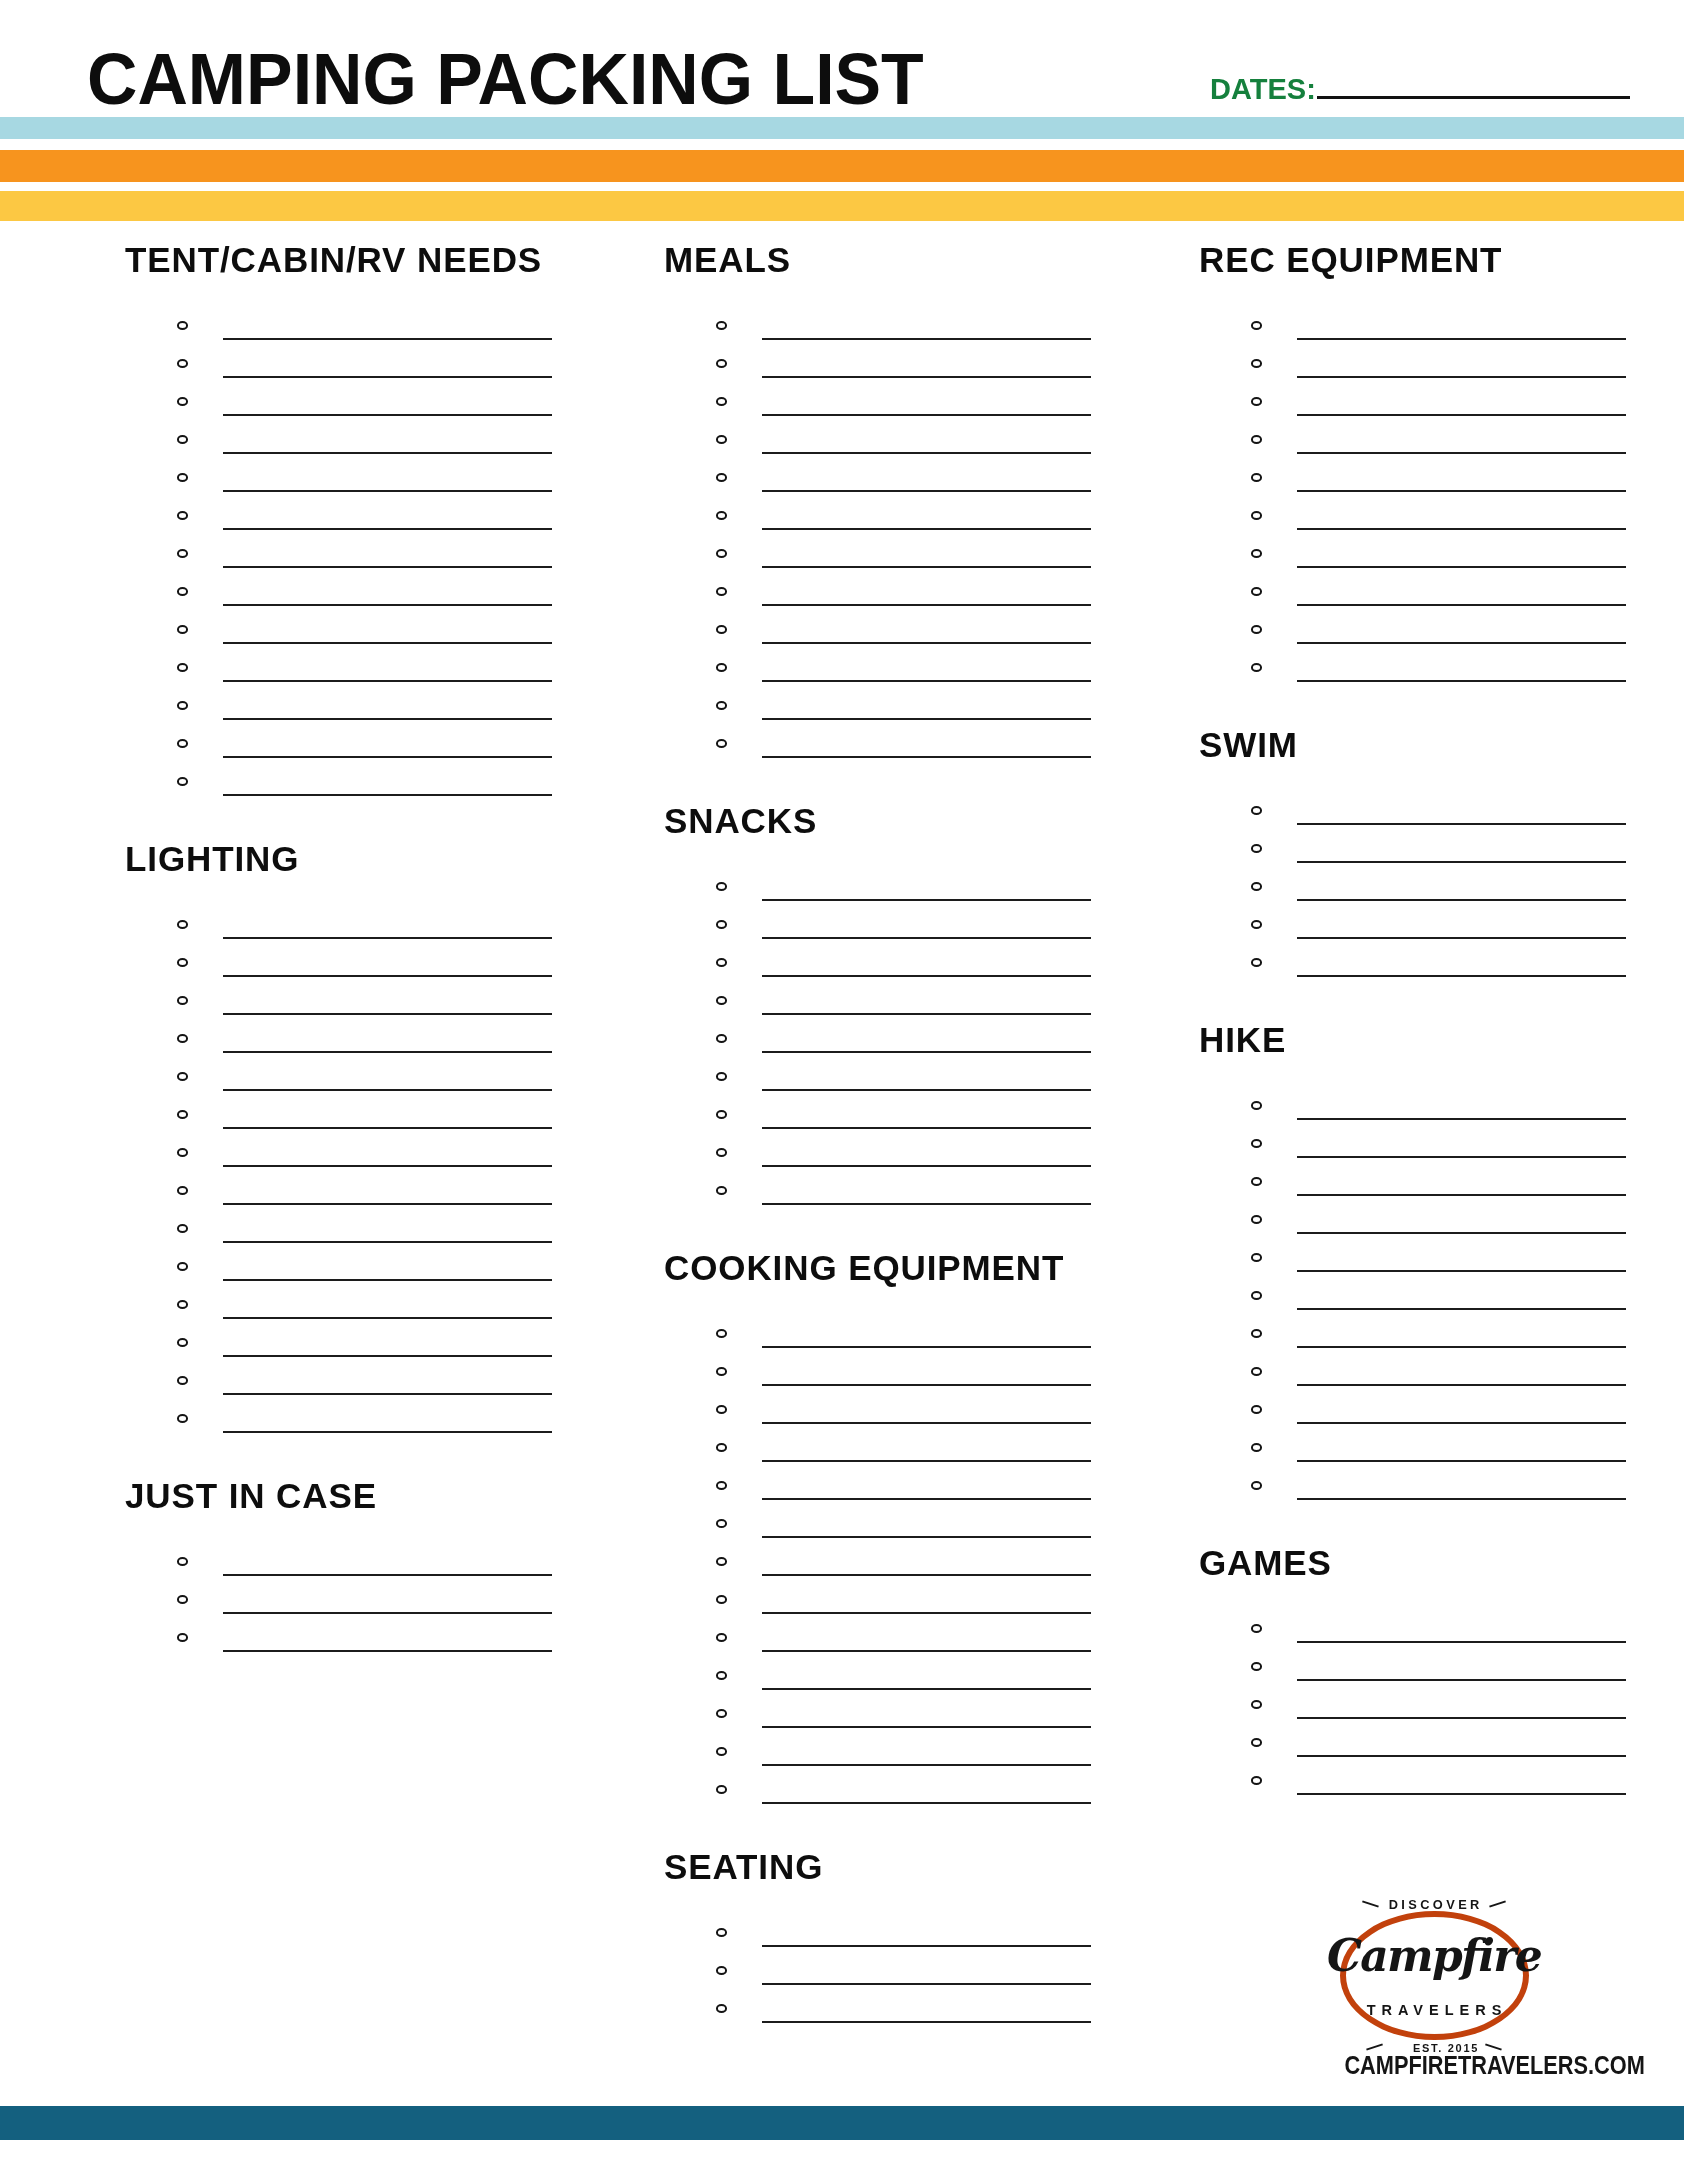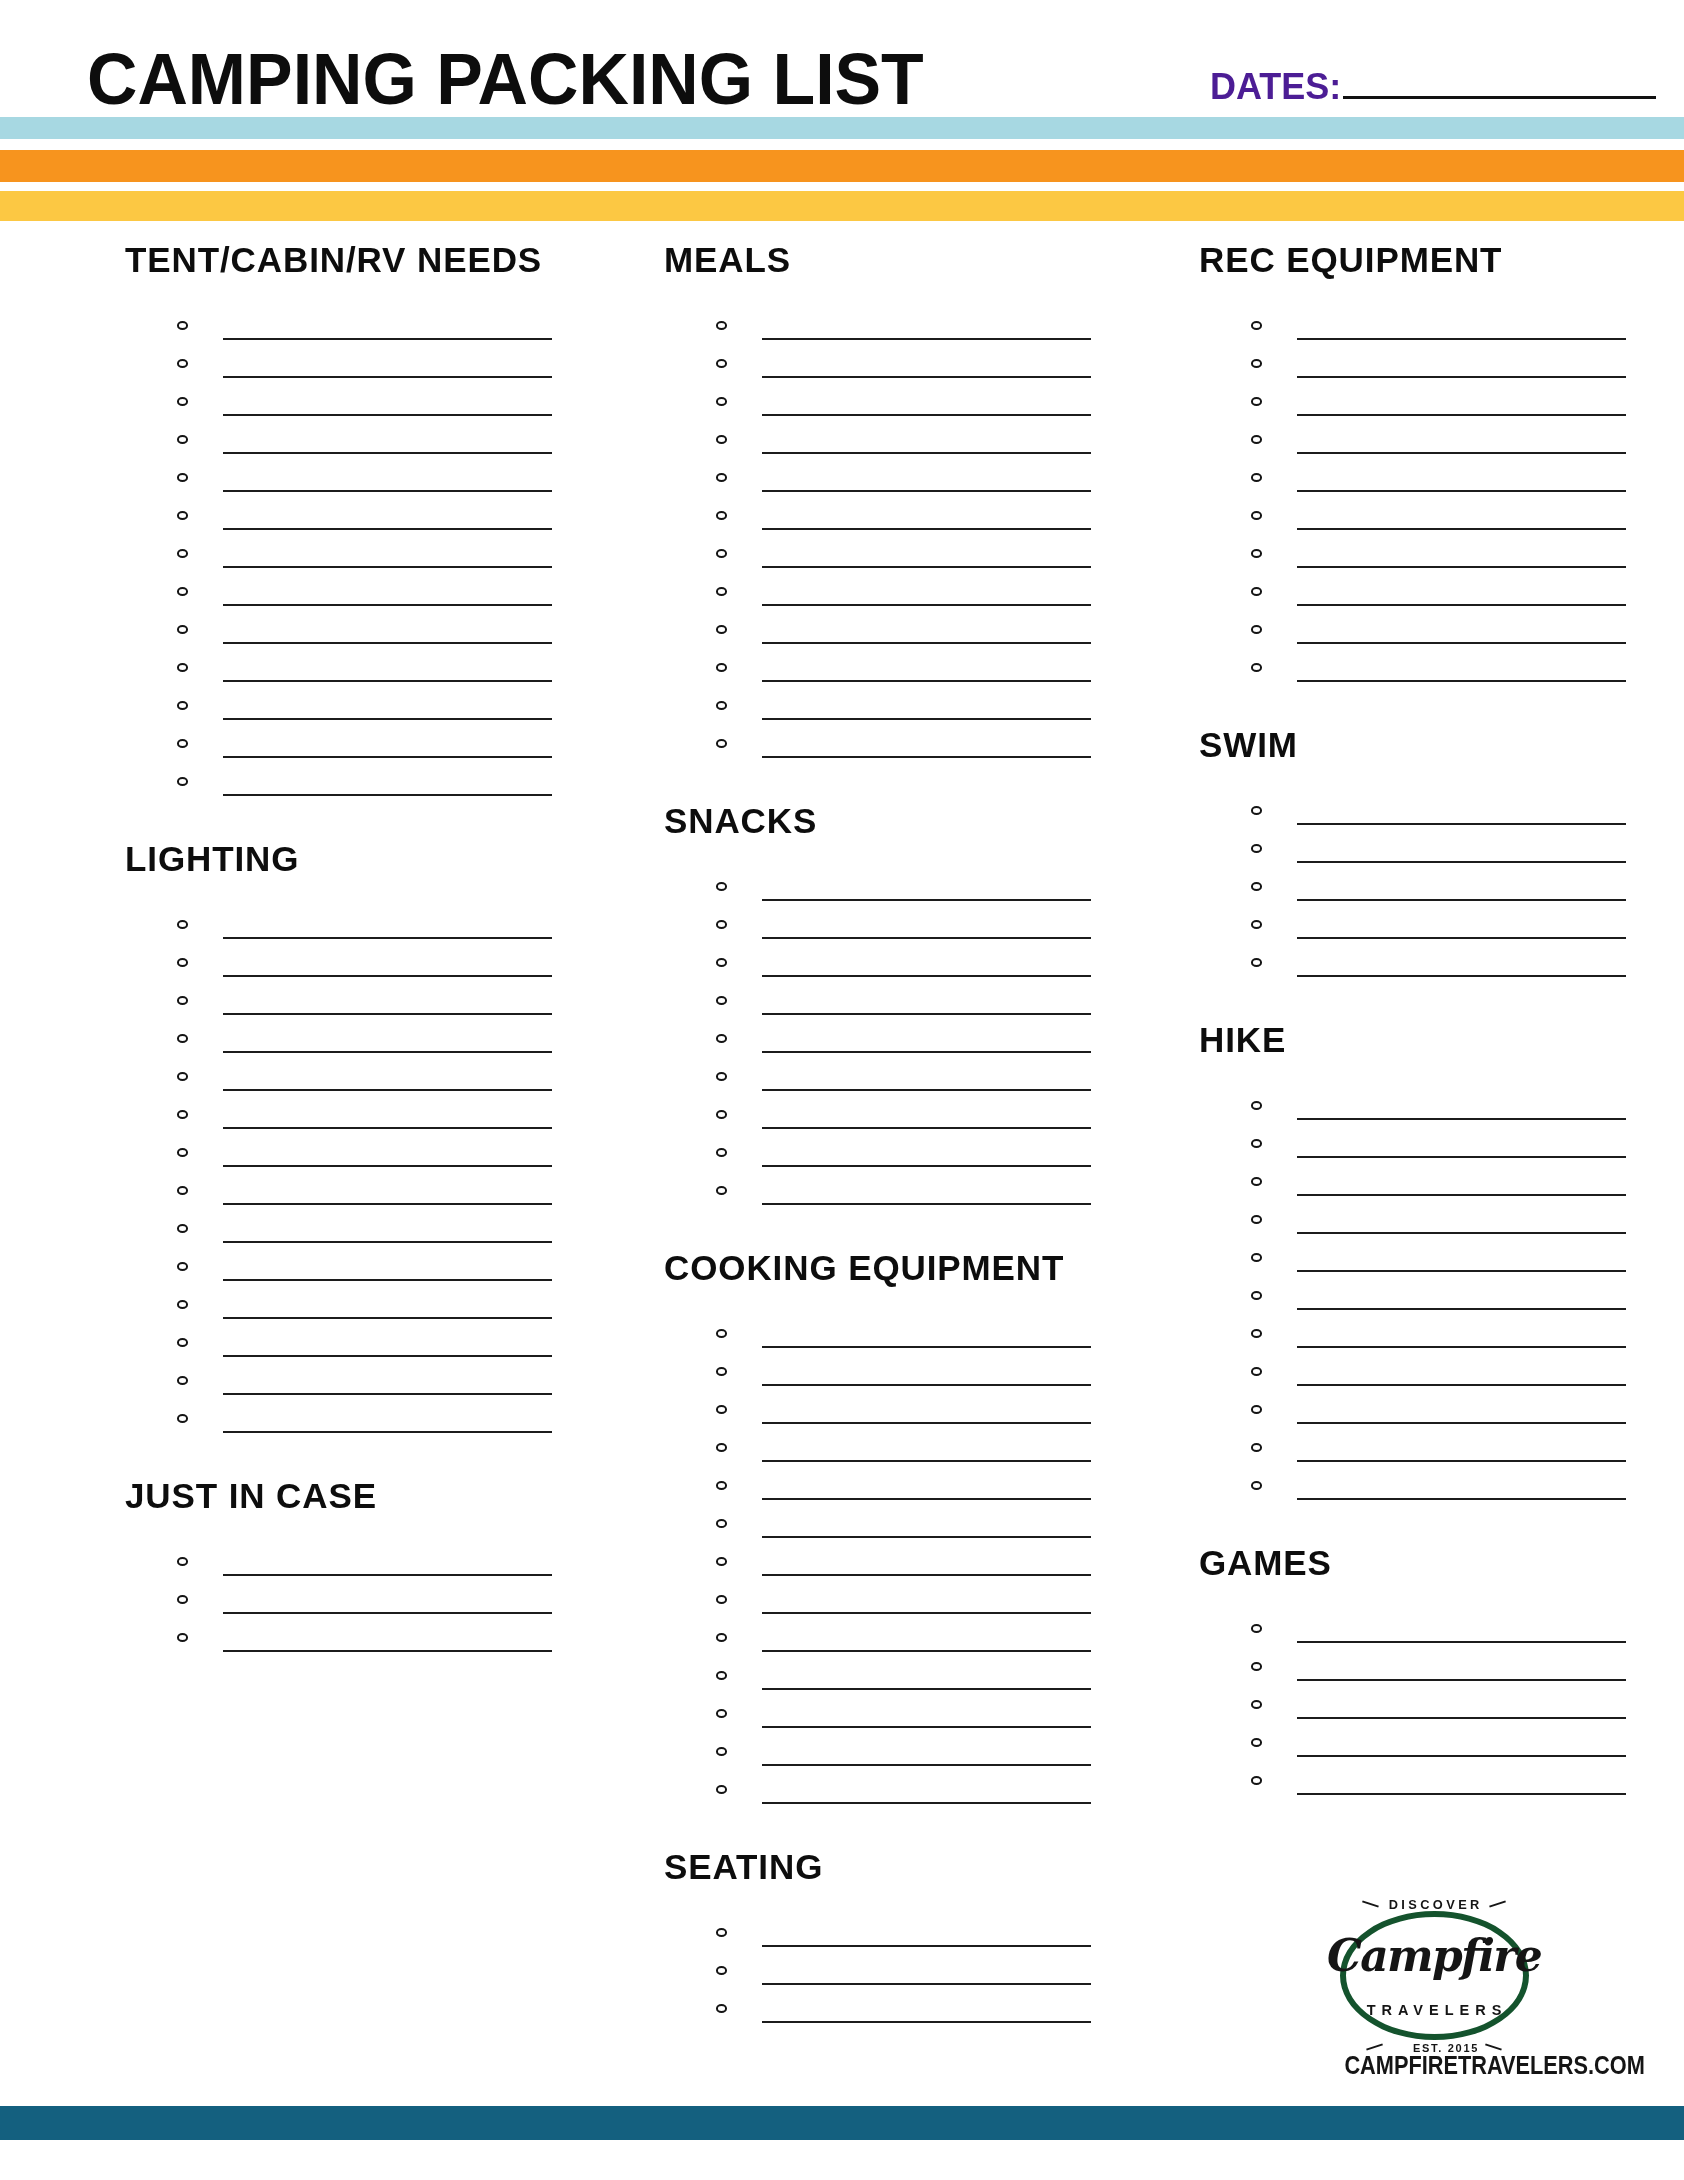--- a/index.html
+++ b/index.html
@@ -12,22 +12,22 @@
 
   
   .title {
     position:absolute; left:87px; top:43px;
     font-size:72px; font-weight:bold; line-height:72px;
     letter-spacing:0px; white-space:nowrap; color:#0d0d0d;
     transform:scaleX(0.97); transform-origin:left top;
   }
   .dates {
     position:absolute; left:1210px; top:68px;
-    font-size:36px; font-weight:bold; line-height:38px;
-    color:#4c1d95; white-space:nowrap;
+    font-size:29px; font-weight:bold; line-height:38px;
+    color:#15803d; white-space:nowrap;
   }
   .dates-line {
     display:inline-block; width:313px; height:31px;
     border-bottom:3.4px solid #111; margin-left:1.7px;
   }
 
   
   .stripe { position:absolute; left:0; width:1685px; }
   .stripe-blue   { top:117px; height:22px; }
   .stripe-orange { top:150px; height:32px; }
@@ -58,21 +58,21 @@
     width:329px; height:0; border-top:2.6px solid #1c1c1c;
   }
 
   
   .footer-bar { position:absolute; left:0; top:2106px; width:1685px; height:34px; }
 
   
   .logo { position:absolute; left:1331px; top:1911px; width:206px; text-align:center; color:#151515; }
   .logo-oval {
     position:relative; width:189px; height:129px; margin:0 auto;
-    border:6px solid #14532d; border-radius:50%;
+    border:6px solid #c2410c; border-radius:50%;
     display:flex; flex-direction:column; align-items:center; justify-content:center;gap:22px;
   }
   .badge-row { display:flex; align-items:center; justify-content:center; gap:6px; }
   .badge-dash { width:17px; height:1.7px; background:#151515; }
   .dash-up   { transform:rotate(18deg); }
   .dash-down { transform:rotate(-18deg); }
   .logo-discover { font-size:12.8px; font-weight:bold; letter-spacing:3.4px; text-indent:3.4px; }
   .logo-script {
     font-family:"DejaVu Serif", serif; font-style:italic; font-weight:bold;
     font-size:44px; line-height:41px; margin-top:0.9px; letter-spacing:-1.7px;

